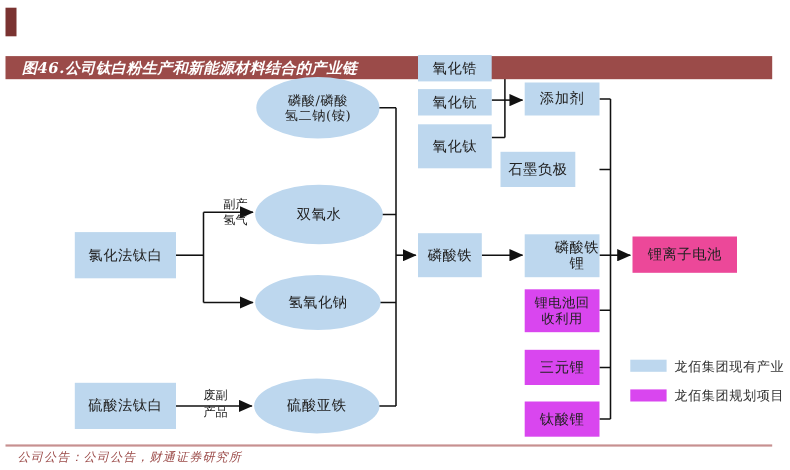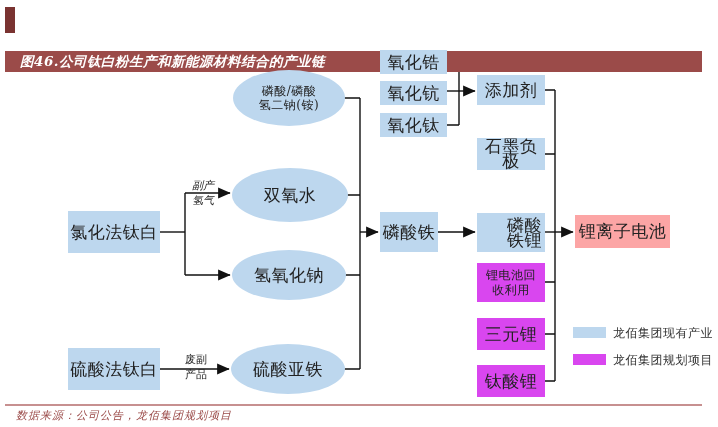--- a/index.html
+++ b/index.html
@@ -14,26 +14,26 @@
     font-size:13.5px;font-weight:bold;font-style:italic;letter-spacing:0.5px;
     padding-left:15px;box-sizing:border-box;margin-top:44px;
   }
   .title-chip{
     position:absolute;left:5px;top:7px;width:10px;height:26px;background:#7A3331;
   }
   
   .node{
     position:absolute;box-sizing:border-box;
     display:flex;flex-direction:column;align-items:center;justify-content:center;
-    text-align:center;font-size:17px;line-height:15px;color:#222222;
+    text-align:center;font-size:13px;line-height:15px;color:#222222;
     letter-spacing:0.5px;
   }
   .blue{background:#BDD7EE;}
   .gray{background:#d946ef;}
-  .orange{background:#fca5a5;}
+  .orange{background:#ec4899;}
   .ellipse{border-radius:50%;}
   .two-line{font-size:12px;line-height:14.5px;}
   
   .edge-label{
     position:absolute;width:40px;text-align:center;
     font-size:11px;line-height:15px;color:#222222;
   }
   
   .legend-swatch{position:absolute;width:33px;height:11px;}
   .legend-label{
@@ -110,62 +110,62 @@
   <div class="node blue ellipse" style="left:231px;top:344px;width:114px;height:50px;">
     <span>硫酸亚铁</span>
   </div>
 
   <div class="node blue" style="left:380px;top:50px;width:67px;height:24px;">
     <span>氧化锆</span>
   </div>
   <div class="node blue" style="left:380px;top:81px;width:67px;height:24px;">
     <span>氧化钪</span>
   </div>
-  <div class="node blue" style="left:380px;top:113px;width:67px;height:24px;">
+  <div class="node blue" style="left:380px;top:113px;width:67px;height:40px;">
     <span>氧化钛</span>
   </div>
 
   <div class="node blue" style="left:380px;top:212px;width:58px;height:40px;">
     <span>磷酸铁</span>
   </div>
 
   <div class="node blue" style="left:477px;top:75px;width:68px;height:30px;">
     <span>添加剂</span>
   </div>
-  <div class="node blue" style="left:477px;top:138px;width:68px;height:32px;">
+  <div class="node blue" style="left:455px;top:138px;width:68px;height:32px;">
     <span>石墨负极</span>
   </div>
   <div class="node blue" style="left:477px;top:213px;width:68px;height:39px;padding-left:27px;">
     <span>磷酸铁锂</span>
   </div>
   <div class="node gray two-line" style="left:477px;top:263px;width:68px;height:39px;">
     <span>锂电池回</span>
     <span>收利用</span>
   </div>
   <div class="node gray" style="left:477px;top:365px;width:68px;height:32px;">
     <span>钛酸锂</span>
   </div>
   <div class="node gray" style="left:477px;top:318px;width:68px;height:32px;">
     <span>三元锂</span>
   </div>
 
   <div class="node orange" style="left:575px;top:215px;width:95px;height:33px;">
     <span>锂离子电池</span>
   </div>
 
-  <div class="edge-label" style="left:183px;top:178px;font-style:italic;">
+  <div class="edge-label" style="left:194px;top:178px;">
     <span style="display:block">副产</span>
     <span style="display:block">氢气</span>
   </div>
   <div class="edge-label" style="left:176px;top:352px;">
     <span style="display:block">废副</span>
     <span style="display:block">产品</span>
   </div>
 
   <div class="legend-swatch blue" style="left:573px;top:327px;"></div>
   <div class="legend-label" style="left:613px;top:327px;">龙佰集团现有产业</div>
   <div class="legend-swatch gray" style="left:573px;top:354px;"></div>
   <div class="legend-label" style="left:613px;top:354px;">龙佰集团规划项目</div>
 
   <div class="source-line"></div>
-  <div class="source-note">数据来源：公司公告，龙佰集团规划项目</div>
+  <div class="source-note">公司公告：公司公告，财通证券研究所</div>
 
 </div>
 
 </body></html>

